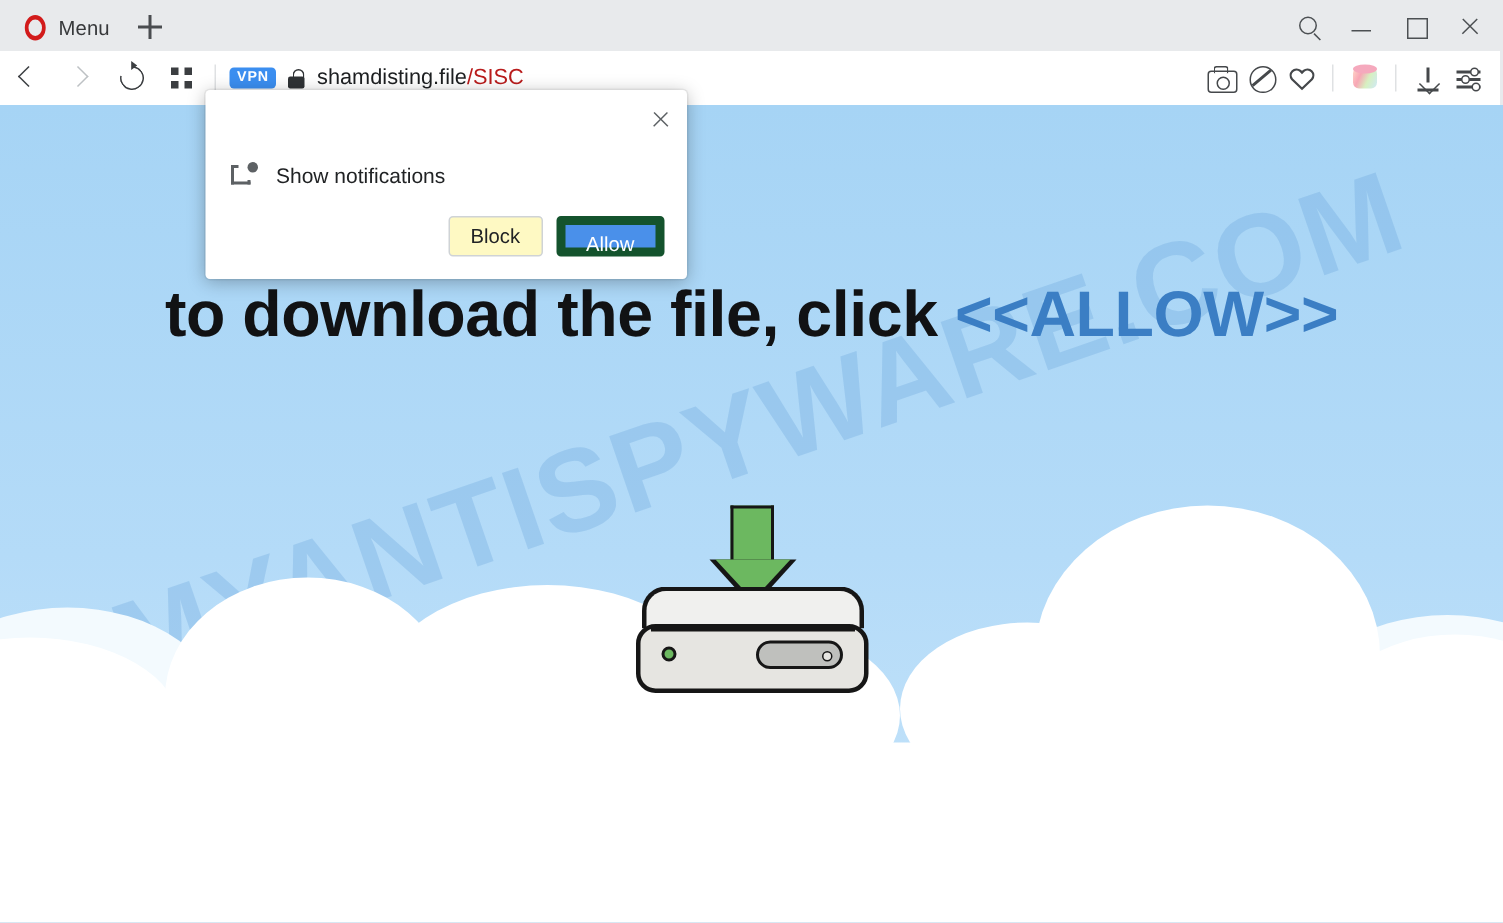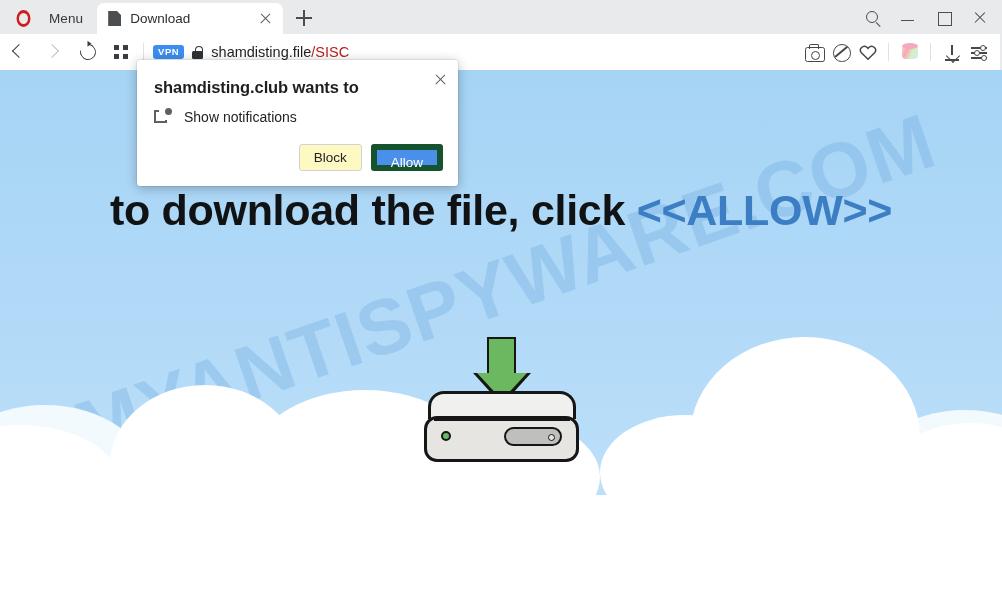--- a/index.html
+++ b/index.html
@@ -17,21 +17,21 @@
   }
 
   
   .tabstrip {
     position: absolute; left: 0; top: 0;
     width: 1002px; height: 34px;
     background: #e8eaec;
     display: flex; align-items: flex-end;
   }
   .menu-btn {
-    display: flex; align-items: center; gap: 17px;
+    display: flex; align-items: center; gap: 7px;
     height: 26px; margin: 0 0 3px 9px; padding: 0 6px;
     cursor: pointer;
   }
   .opera-logo {
     width: 17px; height: 17px; border-radius: 50%;
     border: 3.5px solid #d21b1b;
     box-sizing: border-box;
     position: relative;
     transform: scaleX(0.82);
   }
@@ -481,25 +481,20 @@
 <body>
 
 <div id="app">
 
   <div class="tabstrip">
     <div class="menu-btn">
       <span class="opera-logo"></span>
       <span class="menu-label">Menu</span>
     </div>
 
-    <div class="tab">
-      <span class="tab-favicon"></span>
-      <span class="tab-title">Download</span>
-      <span class="tab-close"></span>
-    </div>
 
     <div class="newtab"></div>
 
     <div class="wincontrols">
       <div class="wc wc-search">
           <span class="g"></span>
         </div>
       <div class="wc wc-min"></div>
       <div class="wc wc-max"></div>
       <div class="wc wc-close"></div>
@@ -601,21 +596,20 @@
       <div class="drive-top"></div>
       <div class="drive-body"></div>
       <div class="drive-line"></div>
       <div class="drive-led"></div>
       <div class="drive-slot"></div>
     </div>
   </div>
 
   <div class="dialog">
     <div class="dlg-close"></div>
-    <div class="dlg-title">shamdisting.club wants to</div>
     <div class="dlg-row">
       <span class="noti-icon">
         <span class="box2"></span>
           <span class="tl"></span>
           <span class="bl"></span>
           <span class="dot"></span>
       </span>
       <span class="dlg-perm">Show notifications</span>
     </div>
     <div class="dlg-actions">

